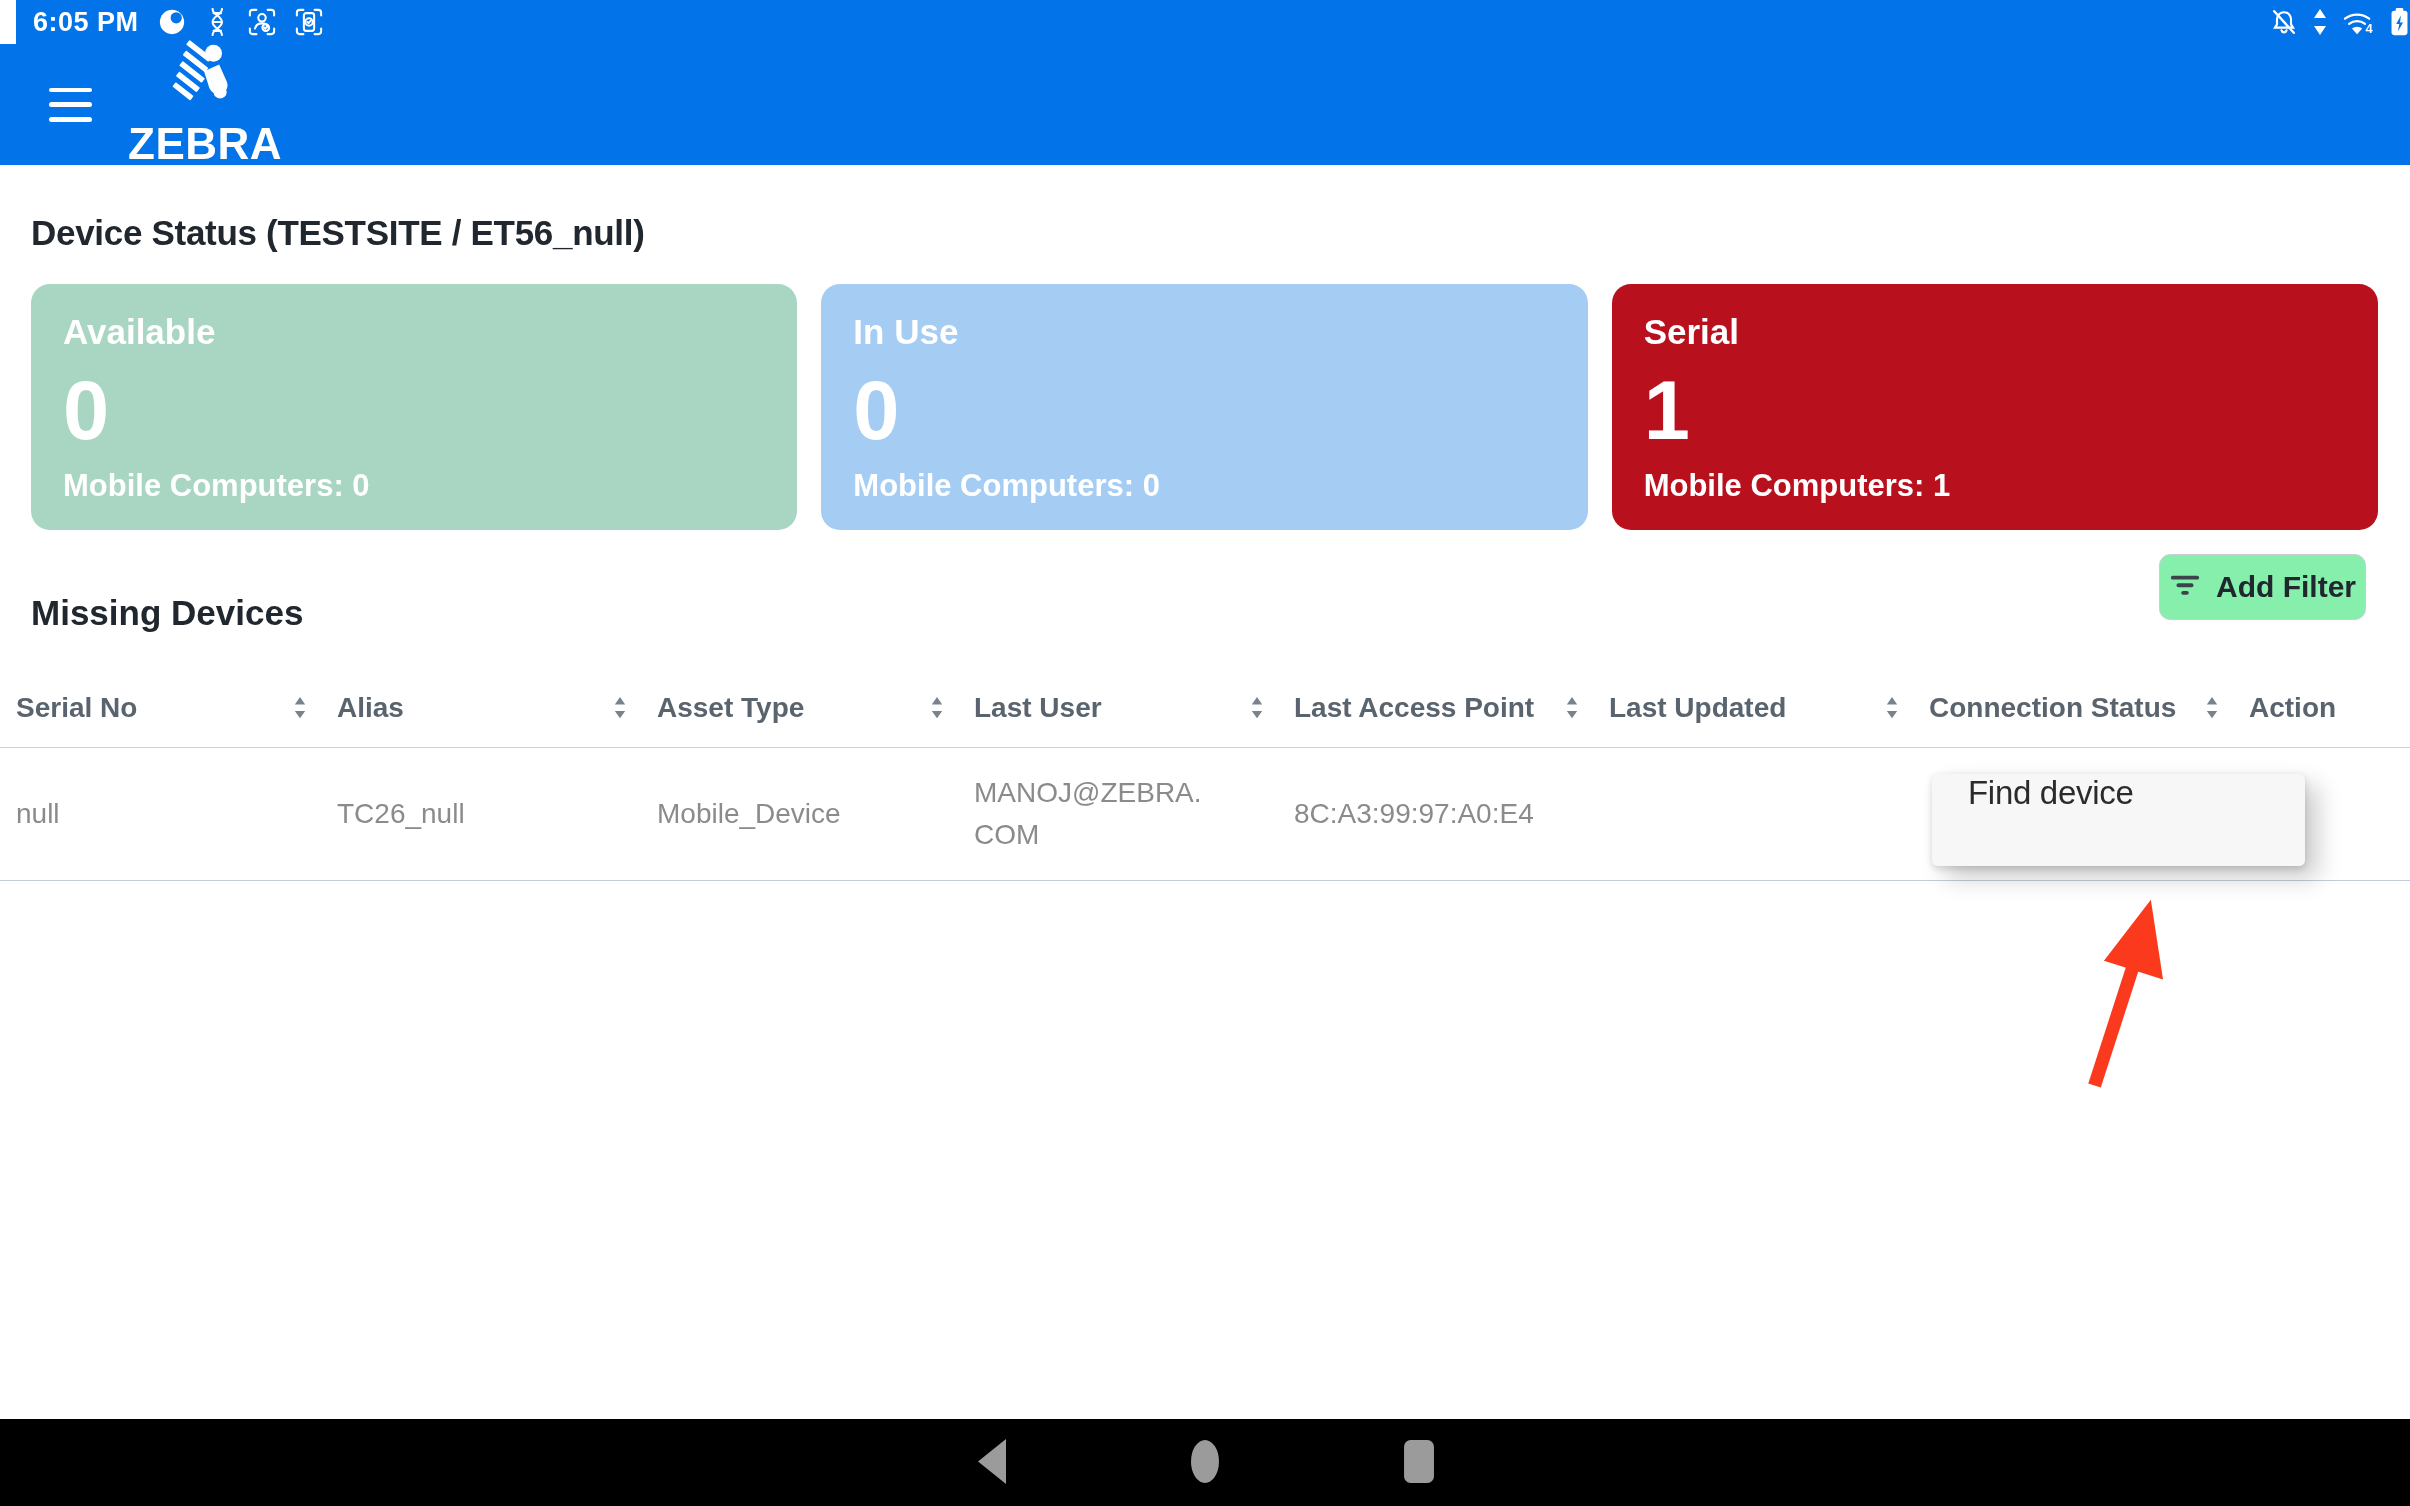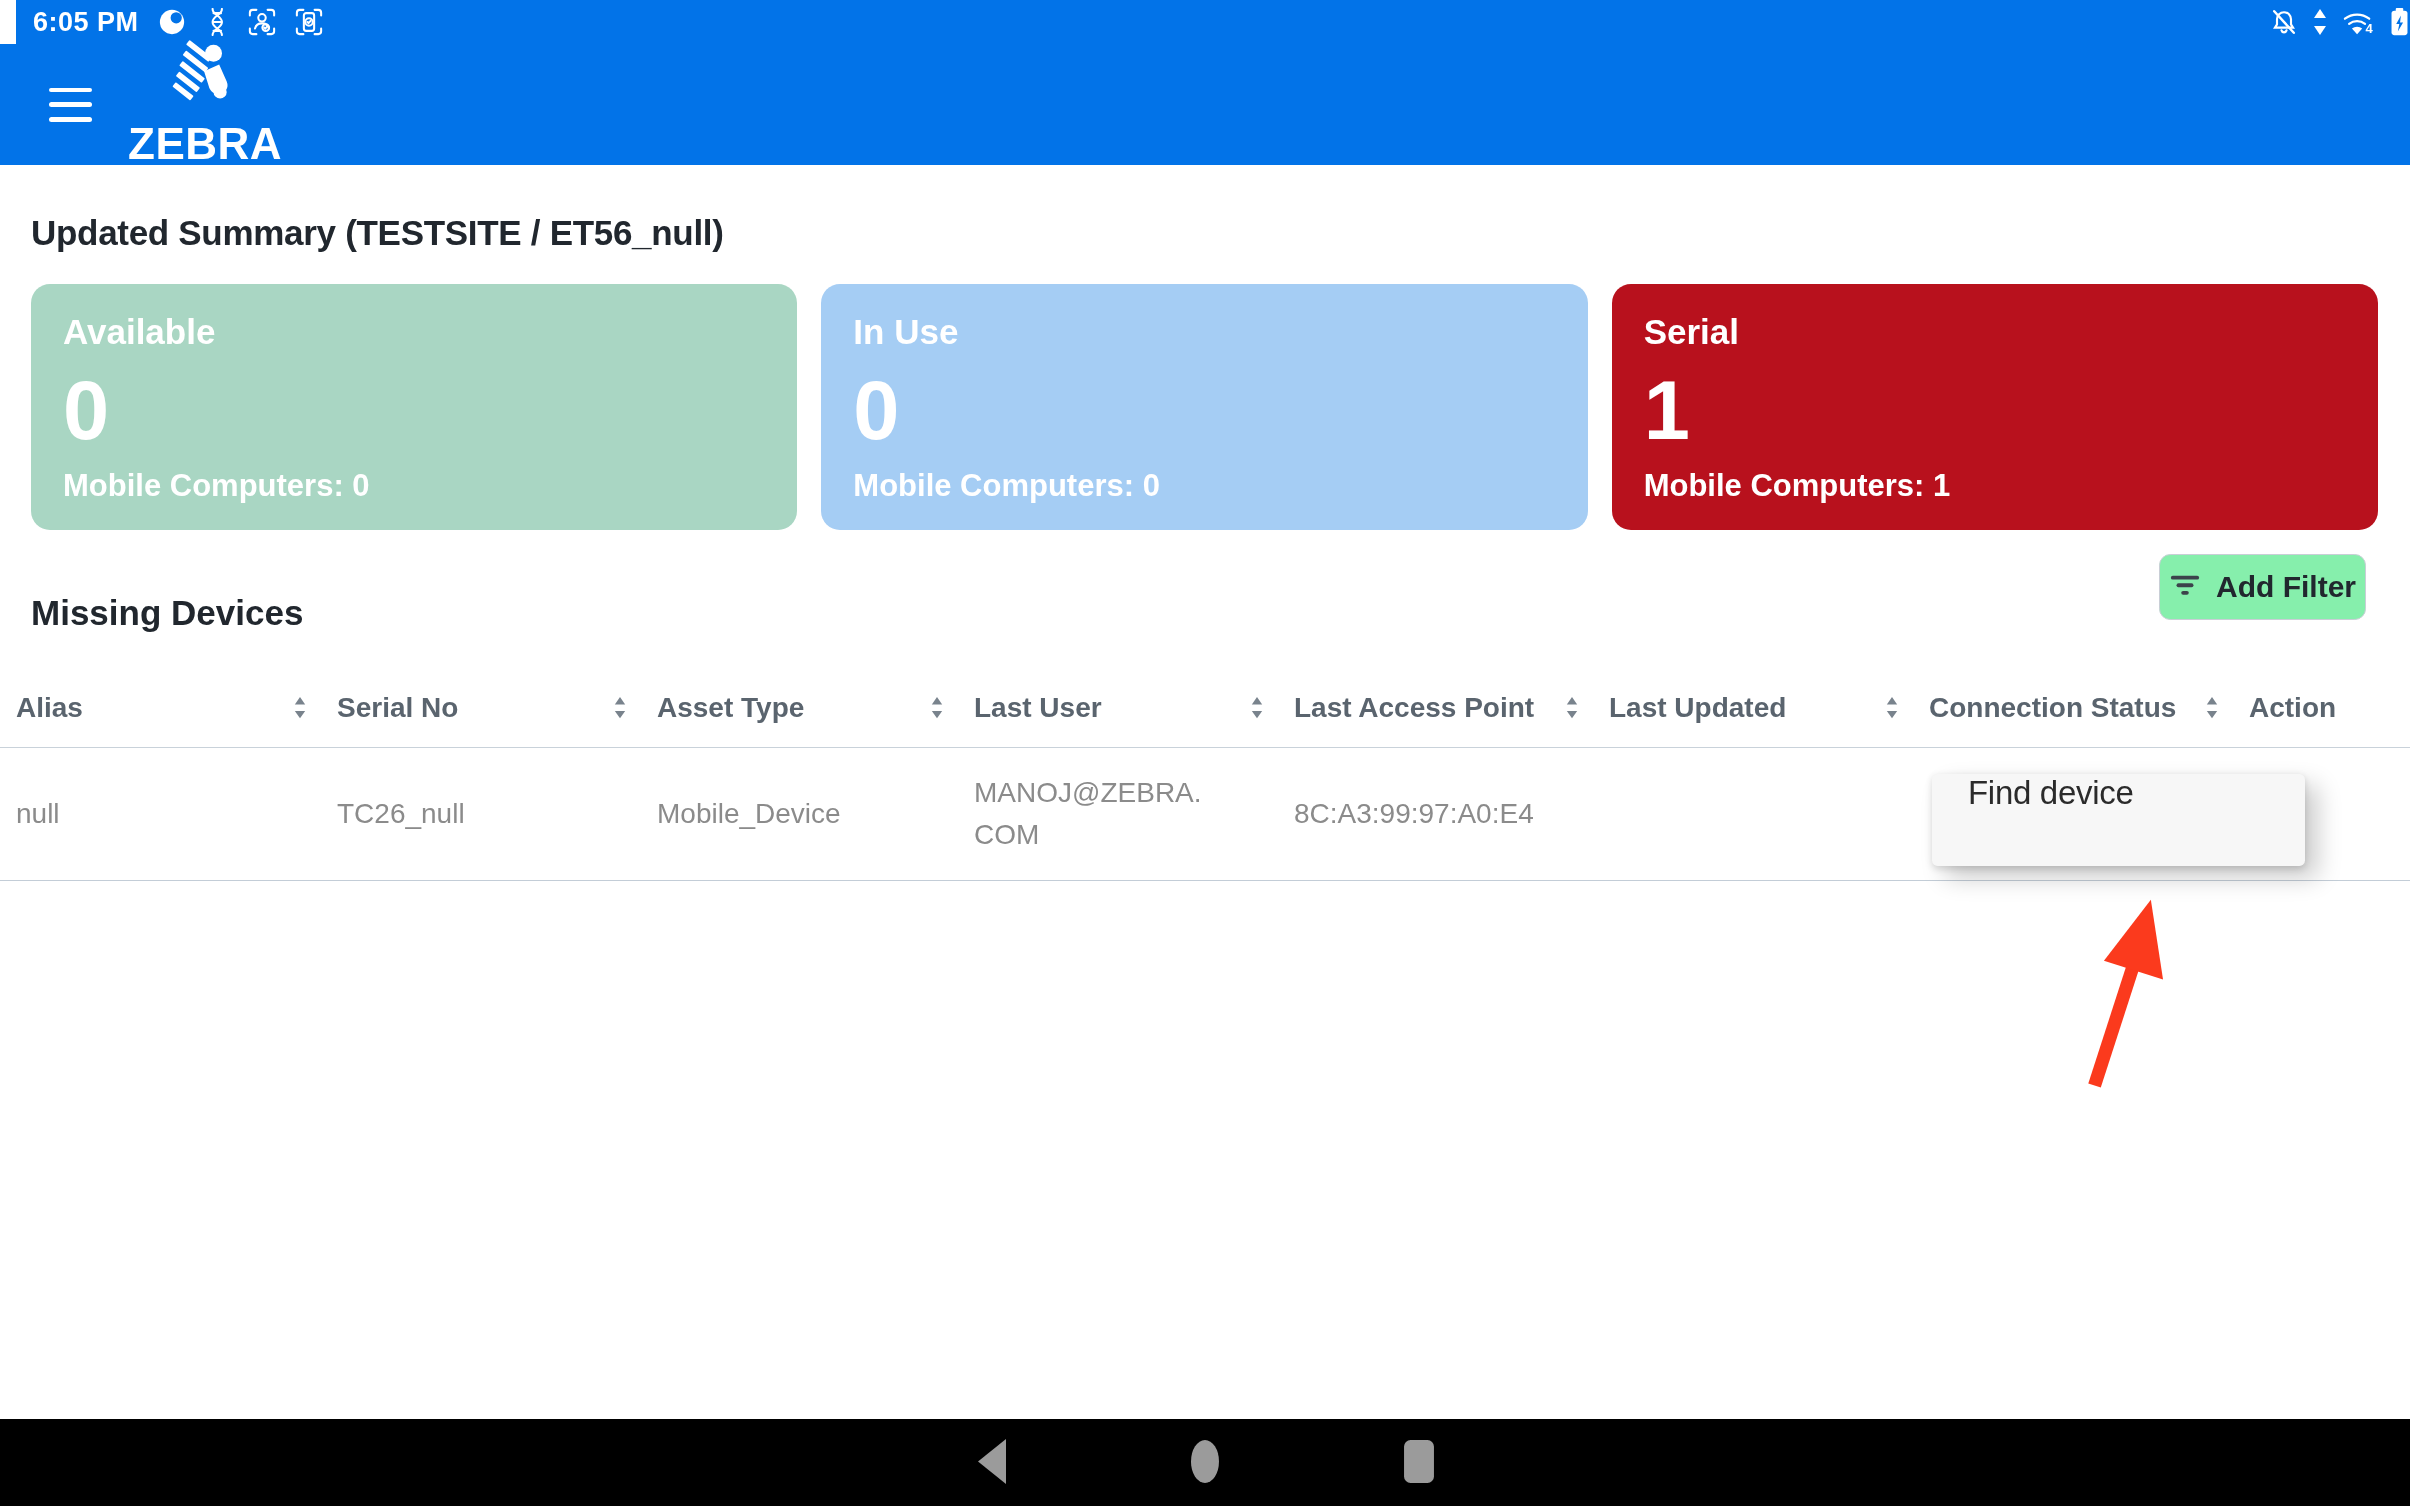--- a/index.html
+++ b/index.html
@@ -209,21 +209,21 @@
             <rect x="10" y="28" width="30" height="6" rx="1"></rect>
             <rect x="14" y="39" width="28" height="6" rx="1"></rect>
             <rect x="18" y="50" width="24" height="6" rx="1"></rect>
           </g>
         </svg>
       </span>
       <span class="brand-name">ZEBRA</span>
     </div>
   </div>
 
-  <div class="page-title">Updated Summary (TESTSITE / ET56_null)</div>
+  <div class="page-title">Device Status (TESTSITE / ET56_null)</div>
 
   <div class="cards">
     <div class="card card-available">
       <div class="card-label">Available</div>
       <div class="card-value">0</div>
       <div class="card-caption">Mobile Computers: 0</div>
     </div>
     <div class="card card-inuse">
       <div class="card-label">In Use</div>
       <div class="card-value">0</div>
@@ -246,30 +246,30 @@
           <rect x="13" y="19" width="8" height="4" rx="2"></rect>
         </g>
       </svg>
     </span>
     <span>Add Filter</span>
   </div>
 
   <div class="table">
     <div class="tgrid thead">
       <div class="th">
+        <span>Serial No</span>
+        <svg class="sort" width="16" height="25.4" viewBox="0 0 17 27">
+            <g fill="#79838d">
+              <path d="M8.5 2.2 14 10H3z"></path>
+              <path d="M8.5 24.8 3 17h11z"></path>
+            </g>
+          </svg>
+      </div>
+      <div class="th">
         <span>Alias</span>
-        <svg class="sort" width="16" height="25.4" viewBox="0 0 17 27">
-            <g fill="#79838d">
-              <path d="M8.5 2.2 14 10H3z"></path>
-              <path d="M8.5 24.8 3 17h11z"></path>
-            </g>
-          </svg>
-      </div>
-      <div class="th">
-        <span>Serial No</span>
         <svg class="sort" width="16" height="25.4" viewBox="0 0 17 27">
             <g fill="#79838d">
               <path d="M8.5 2.2 14 10H3z"></path>
               <path d="M8.5 24.8 3 17h11z"></path>
             </g>
           </svg>
       </div>
       <div class="th">
         <span>Asset Type</span>
         <svg class="sort" width="16" height="25.4" viewBox="0 0 17 27">

